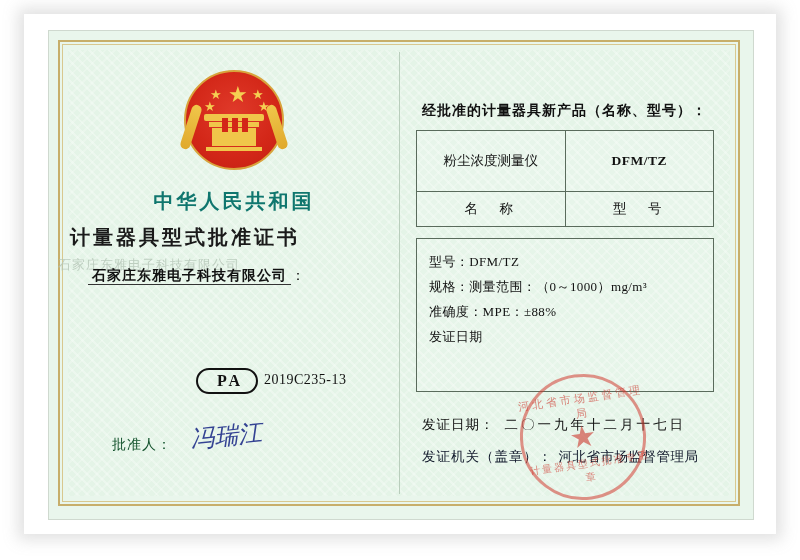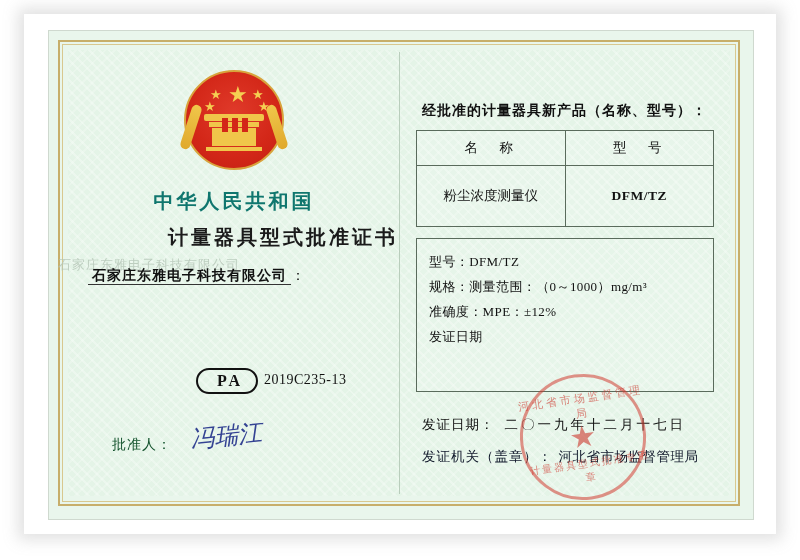--- a/index.html
+++ b/index.html
@@ -176,21 +176,21 @@
     font-size: 20px;
     letter-spacing: 3px;
     color: #0f766e;
     font-weight: bold;
   }
   .title-cn2 {
     position: absolute;
     left: 0;
     top: 172px;
     width: 328px;
-    text-align: right;
+    text-align: left;
     font-size: 20px;
     letter-spacing: 3px;
     color: #1a1a1a;
     font-weight: bold;
   }
   .company-line {
     position: absolute;
     left: 18px;
     top: 215px;
     width: 300px;
@@ -449,34 +449,34 @@
     <div class="signature">冯瑞江</div>
   </div>
 
   <div class="right">
 
     <div class="r-heading">经批准的计量器具新产品（名称、型号）：</div>
 
     <table class="tbl">
       <tbody>
           <tr>
+        <td>粉尘浓度测量仪</td>
+        <td class="model">DFM/TZ</td>
+      </tr>
+      <tr>
         <th style="width:50%;">名　称</th>
         <th style="width:50%;">型　号</th>
       </tr>
-      <tr>
-        <td>粉尘浓度测量仪</td>
-        <td class="model">DFM/TZ</td>
-      </tr>
     </tbody>
       </table>
 
     <div class="specbox">
       <div class="specline">型号：DFM/TZ</div>
       <div class="specline">规格：测量范围：（0～1000）mg/m³</div>
-      <div class="specline">准确度：MPE：±12%</div>
+      <div class="specline">准确度：MPE：±88%</div>
       <div class="specline">发证日期</div>
     </div>
 
     <div class="issue-date">
       <span>发证日期：</span><span class="val">二〇一九年十二月十七日</span>
     </div>
 
     <div class="issue-org">
       <span>发证机关（盖章）：</span><span class="val">河北省市场监督管理局</span>
     </div>

